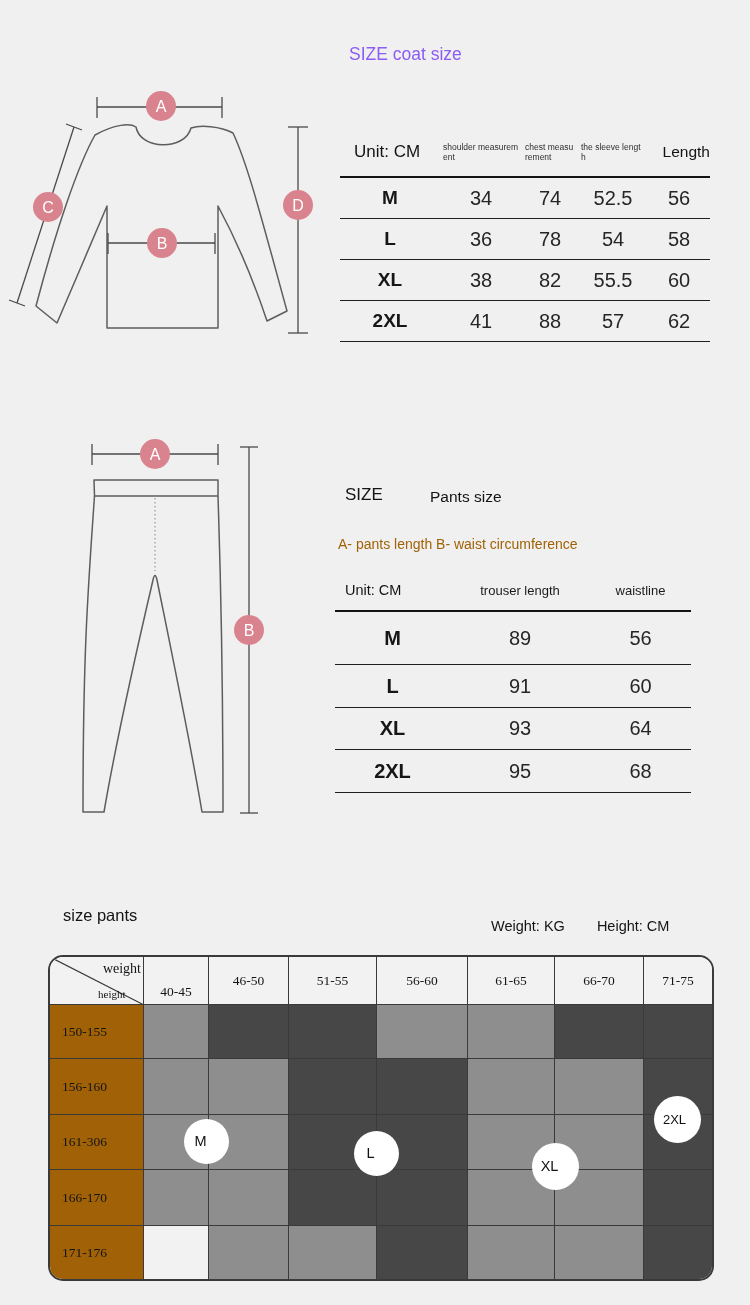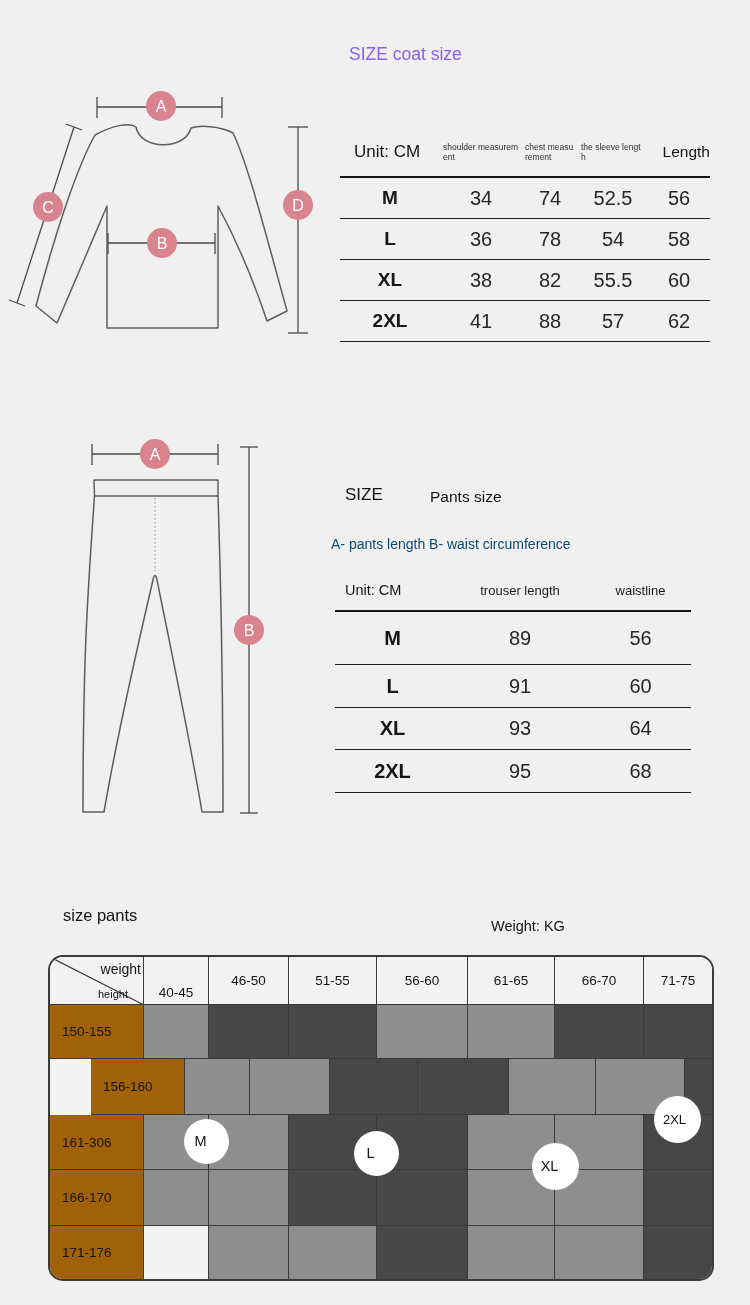--- a/index.html
+++ b/index.html
@@ -18,37 +18,37 @@
   .coat-unit{font-size:17px;padding-left:14px;box-sizing:border-box;color:#141414;}
   .small-h{font-size:8.5px;line-height:1.2;word-break:break-all;padding:0 3px;box-sizing:border-box;color:#2e2e2e;}
   .len-h{font-size:15.5px;text-align:right;color:#141414;}
   .coat-row{display:flex;height:40px;align-items:center;border-bottom:1.5px solid #1f1f1f;}
   .coat-size{font-weight:bold;font-size:19px;text-align:center;color:#161616;}
   .coat-val{font-size:20px;text-align:center;color:#262626;}
 
   
   .pants-size-title{position:absolute;left:345px;top:485px;font-size:17px;color:#141414;}
   .pants-size-sub{position:absolute;left:430px;top:488px;font-size:15.5px;color:#141414;}
-  .pants-legend{position:absolute;left:331px;top:536px;font-size:14px;color:#0c4a6e;}
+  .pants-legend{position:absolute;left:338px;top:536px;font-size:14px;color:#a16207;}
   .pants-table{position:absolute;left:335px;top:570px;width:356px;}
   .pants-head{display:flex;height:40px;align-items:center;border-bottom:2px solid #141414;}
   .pw0{width:115px;}.pw1{width:140px;}.pw2{width:101px;}
   .pants-unit{font-size:14.5px;padding-left:10px;box-sizing:border-box;color:#141414;}
   .pants-colh{font-size:13px;text-align:center;color:#1b1b1b;}
   .pants-row{display:flex;align-items:center;border-bottom:1.5px solid #1f1f1f;}
   .pants-size{font-weight:bold;font-size:20px;text-align:center;color:#161616;}
   .pants-val{font-size:20px;text-align:center;color:#262626;}
 
   
   .chart-title{position:absolute;left:63px;top:906px;font-size:16.5px;color:#141414;}
-  .units-row{position:absolute;left:491px;top:918px;display:flex;gap:32px;font-size:14.5px;color:#141414;flex-direction:column;}
+  .units-row{position:absolute;left:491px;top:918px;display:flex;gap:32px;font-size:14.5px;color:#141414;}
   #size-grid{position:absolute;left:48px;top:955px;width:662px;height:322px;
              border:2px solid #3a3a3a;border-radius:15px;overflow:hidden;
              display:flex;flex-direction:column;background:#f2f2f2;}
-  .g-row{display:flex;}
+  .g-row{display:flex;font-family:Liberation Serif, serif;}
   .g-cell{box-sizing:border-box;border-right:1px solid #3a3a3a;border-bottom:1px solid #3a3a3a;flex:none;}
   .g-cell.last-col{border-right:none;}
   .g-row.last-row .g-cell{border-bottom:none;}
   .g-head{display:flex;align-items:center;justify-content:center;font-size:13.5px;background:#f2f2f2;color:#141414;}
   .g-head-low{align-items:flex-end;padding-bottom:4px;}
   .g-corner{position:relative;background:#f2f2f2;}
   .g-corner .w-lab{position:absolute;top:4px;right:2px;font-size:14px;color:#141414;}
   .g-corner .h-lab{position:absolute;bottom:4px;left:0;font-size:11px;color:#141414;padding-left:48px;}
   .g-rowlab{display:flex;align-items:center;padding-left:12px;font-size:13.5px;background:#a16207;color:#141414;}
   .marker{position:absolute;background:#fff;border-radius:50%;display:flex;align-items:center;
@@ -235,21 +235,21 @@
       <div class="g-row" style="height: 54px;">
         <div class="g-cell g-rowlab" style="width: 94px;">150-155</div>
         <div class="g-cell" style="width: 65px; background: rgb(142, 142, 142);"></div>
         <div class="g-cell" style="width: 80px; background: rgb(71, 71, 71);"></div>
         <div class="g-cell" style="width: 88px; background: rgb(71, 71, 71);"></div>
         <div class="g-cell" style="width: 91px; background: rgb(142, 142, 142);"></div>
         <div class="g-cell" style="width: 87px; background: rgb(142, 142, 142);"></div>
         <div class="g-cell" style="width: 89px; background: rgb(71, 71, 71);"></div>
         <div class="g-cell last-col" style="width: 68px; background: rgb(71, 71, 71);"></div>
       </div>
-      <div class="g-row" style="height: 56px; padding-left: 41px;">
+      <div class="g-row" style="height: 56px;">
         <div class="g-cell g-rowlab" style="width: 94px;">156-160</div>
         <div class="g-cell" style="width: 65px; background: rgb(142, 142, 142);"></div>
         <div class="g-cell" style="width: 80px; background: rgb(142, 142, 142);"></div>
         <div class="g-cell" style="width: 88px; background: rgb(71, 71, 71);"></div>
         <div class="g-cell" style="width: 91px; background: rgb(71, 71, 71);"></div>
         <div class="g-cell" style="width: 87px; background: rgb(142, 142, 142);"></div>
         <div class="g-cell" style="width: 89px; background: rgb(142, 142, 142);"></div>
         <div class="g-cell last-col" style="width: 68px; background: rgb(71, 71, 71);"></div>
       </div>
       <div class="g-row" style="height: 55px;">

